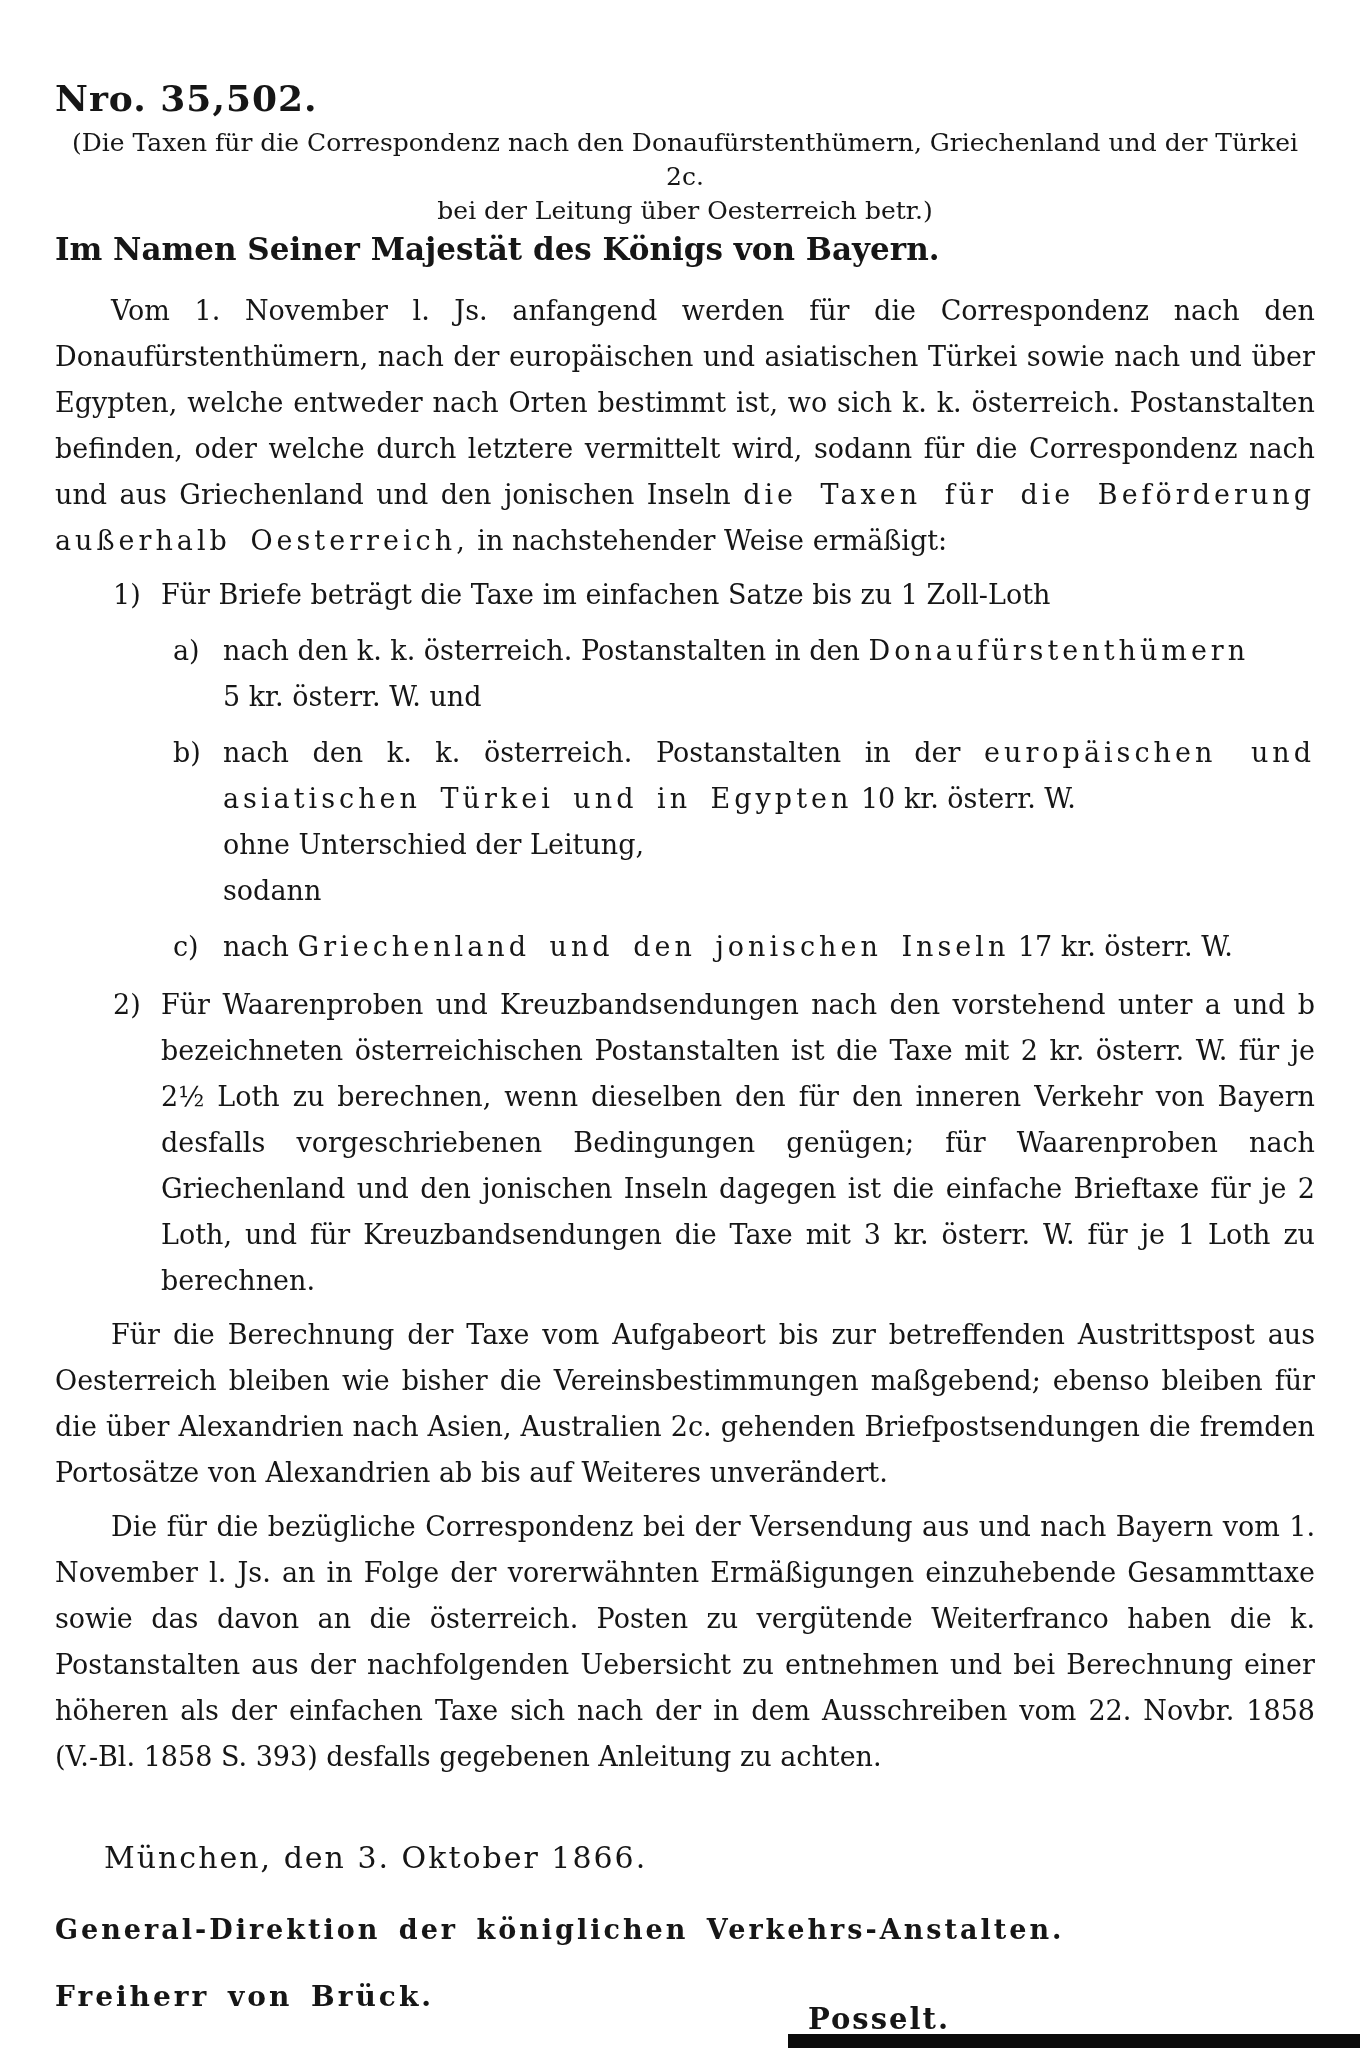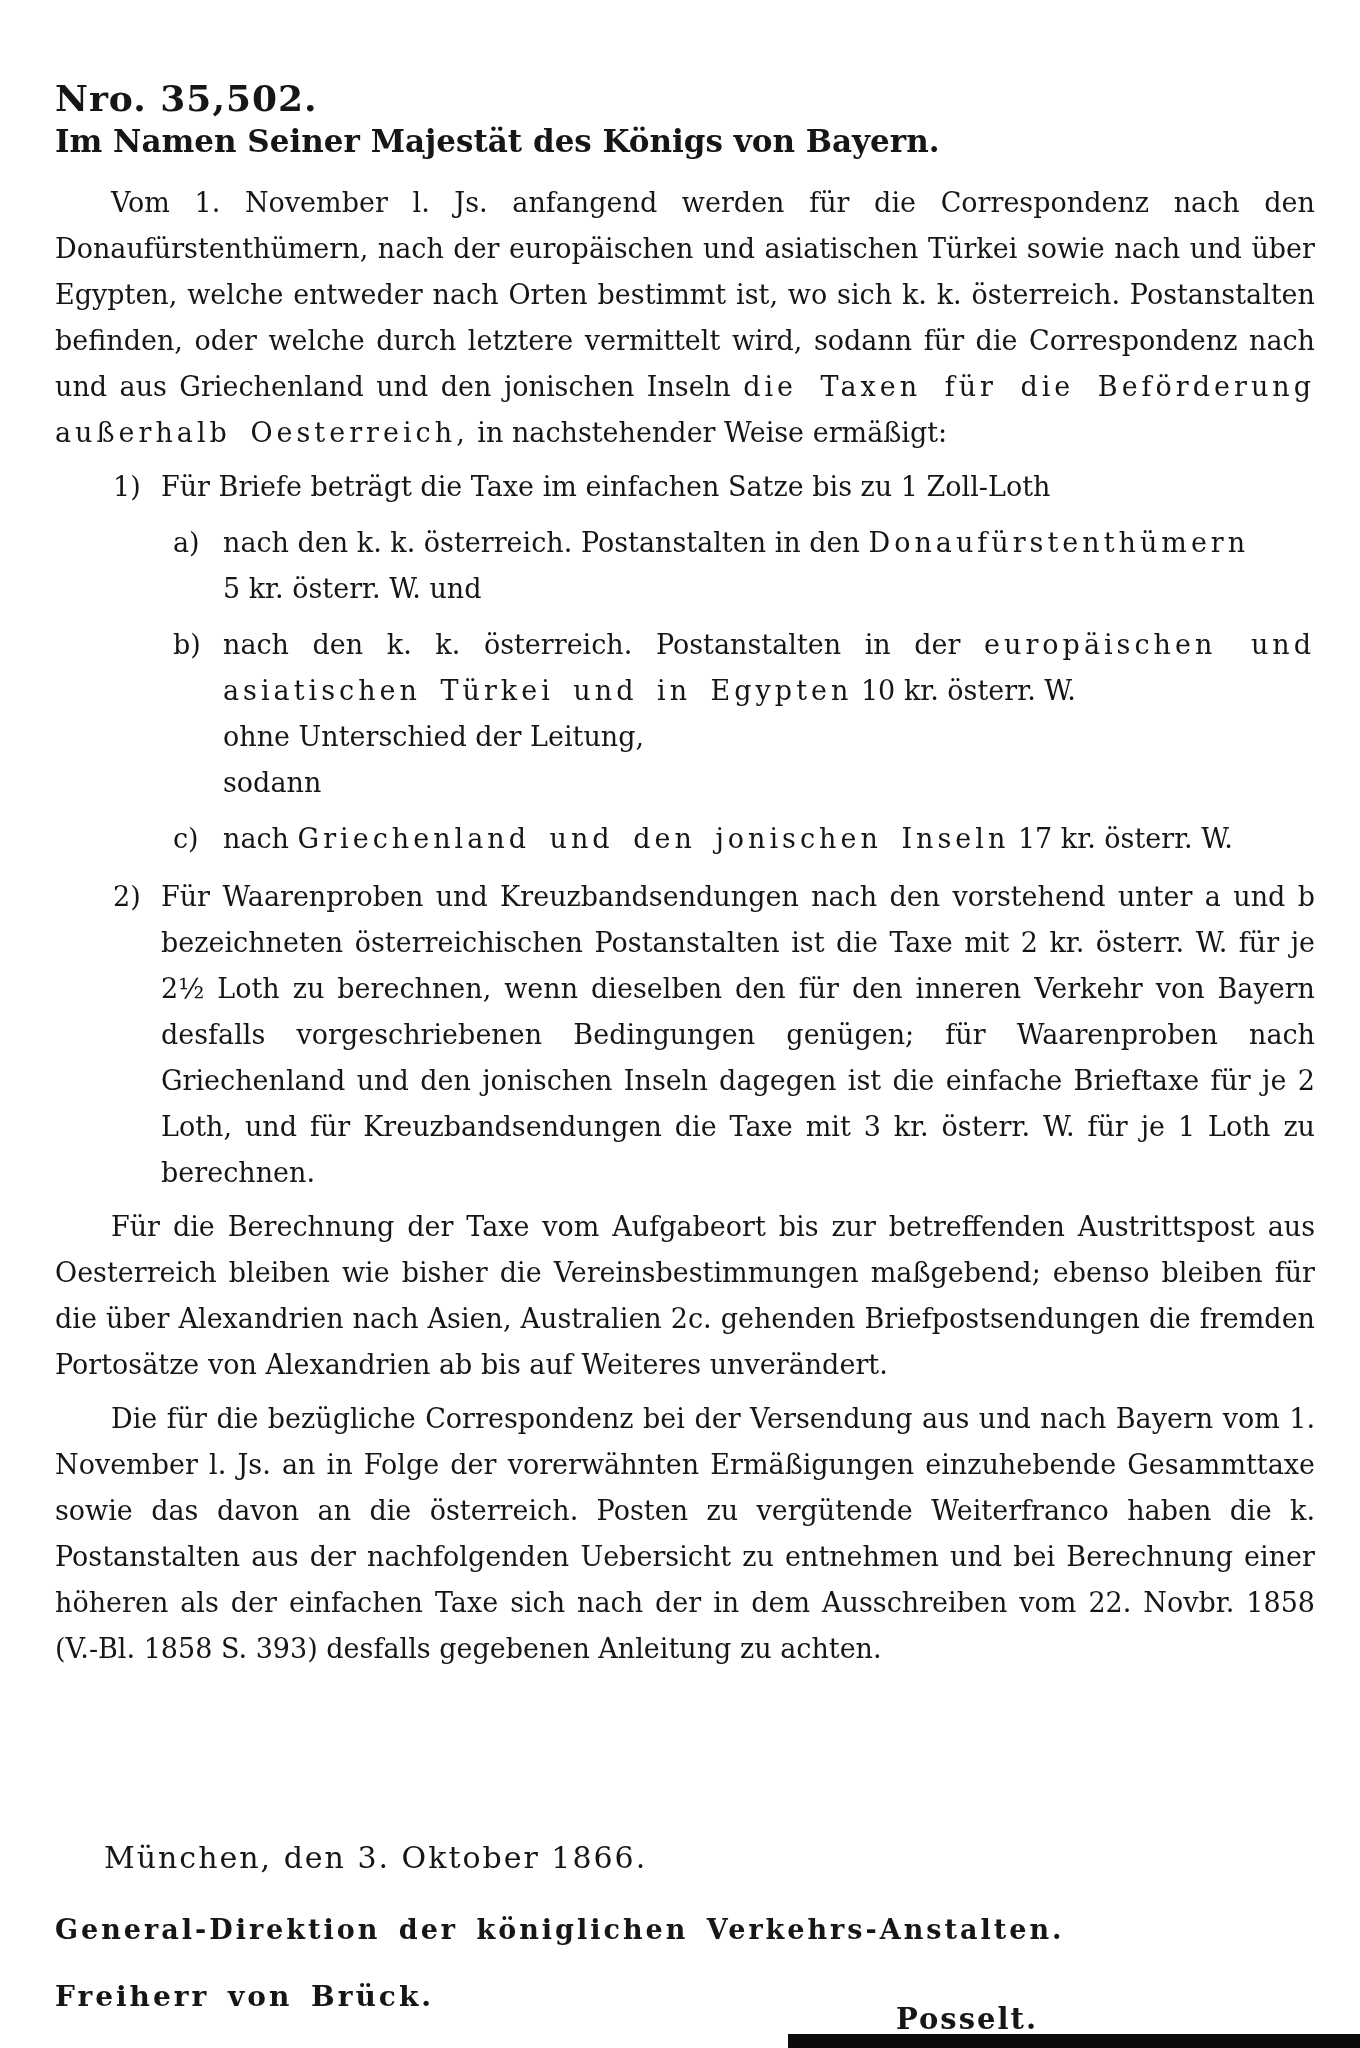--- a/index.html
+++ b/index.html
@@ -39,35 +39,39 @@
     position:absolute;left:104px;top:1840px;
     font-size:30px;letter-spacing:2px;
   }
   .sig-center{
     position:absolute;left:55px;width:1260px;text-align:left;
     font-weight:700;
   }
   .sig-authority{top:1914px;font-size:27px;letter-spacing:3px;word-spacing:6px;}
   .sig-signer{top:1980px;font-size:28px;letter-spacing:3px;word-spacing:6px;}
   .sig-countersign{
-    position:absolute;left:896px;top:2002px;
+    position:absolute;left:808px;top:2002px;
     font-size:29px;font-weight:700;letter-spacing:2px;
   }
   .artifact-bar{
     position:absolute;left:788px;top:2034px;width:572px;height:14px;
     background:#0b0b0b;
   }
 </style>
 </head>
 <body>
 
 <div id="page">
 
   <div class="doc-number">Nro. 35,502.</div>
 
+  <div class="subject">
+    <div>(Die Taxen für die Correspondenz nach den Donaufürstenthümern, Griechenland und der Türkei 2c.</div>
+    <div>bei der Leitung über Oesterreich betr.)</div>
+  </div>
 
   <div class="proclamation">Im Namen Seiner Majestät des Königs von Bayern.</div>
 
   <p class="body-text intro"><span>Vom 1. November l. Js. anfangend werden für die Correspondenz nach den Donaufürstenthümern, nach der europäischen und asiatischen Türkei sowie nach und über Egypten, welche entweder nach Orten bestimmt ist, wo sich k. k. österreich. Postanstalten befinden, oder welche durch letztere vermittelt wird, sodann für die Correspondenz nach und aus Griechenland und den jonischen Inseln </span><span class="sperr">die Taxen für die Beförderung außerhalb Oesterreich,</span><span> in nachstehender Weise ermäßigt:</span></p>
 
   <div class="list-item lvl1">
     <span class="marker">1)</span>
     <span class="item-body body-text">Für Briefe beträgt die Taxe im einfachen Satze bis zu 1 Zoll-Loth</span>
   </div>
 

